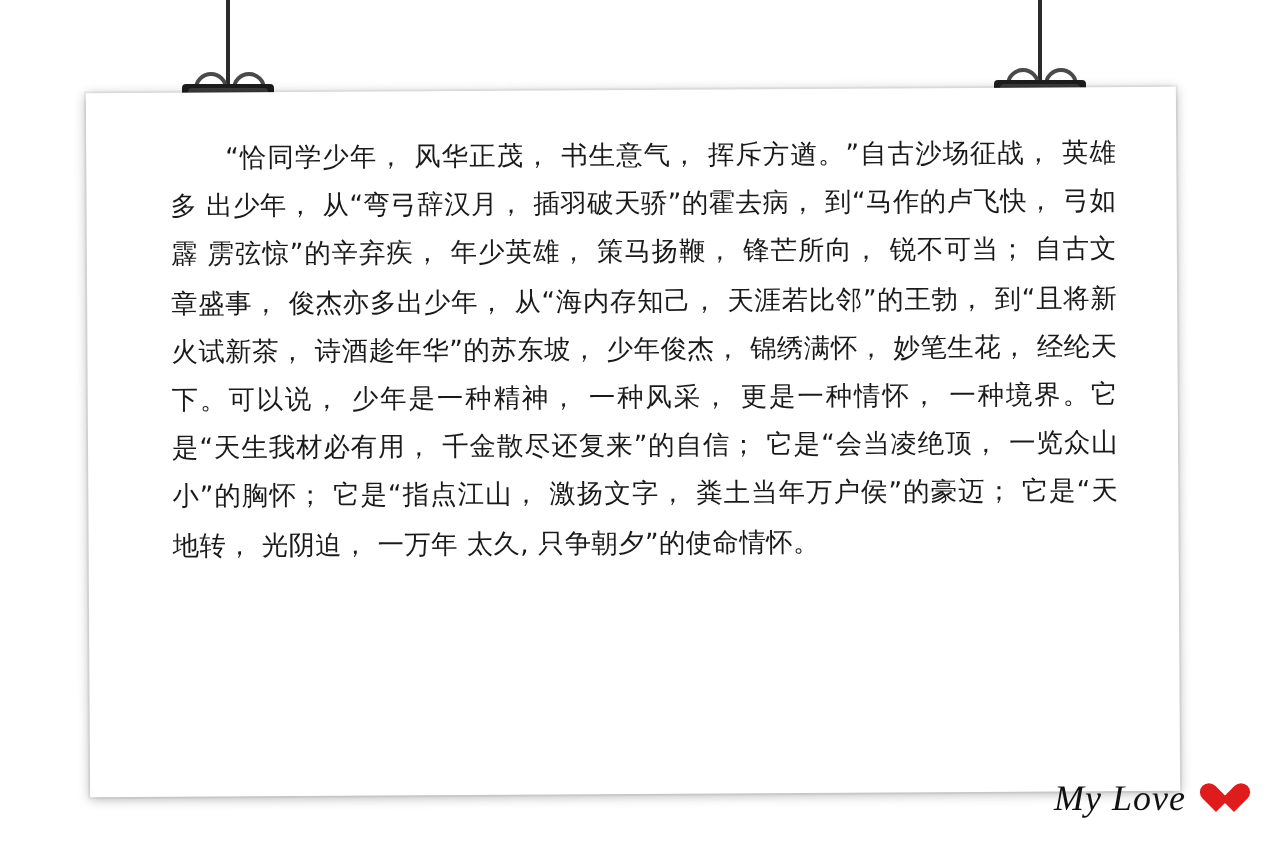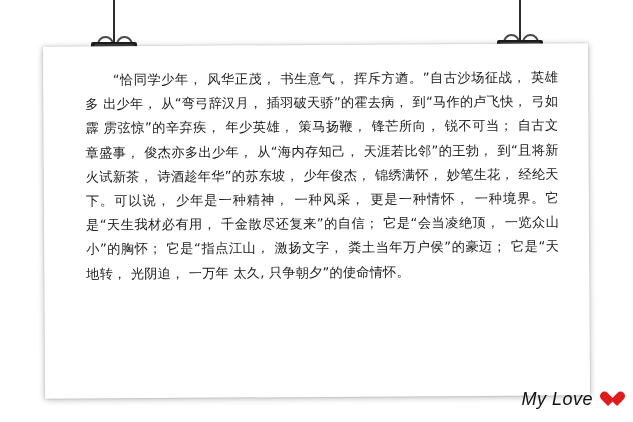--- a/index.html
+++ b/index.html
@@ -96,21 +96,21 @@
   
   .signature {
     position: absolute;
     right: 16px;
     bottom: 12px;
     display: flex;
     align-items: center;
     gap: 7px;
   }
   .sig-text {
-    font-family: Liberation Sans, sans-serif;
+    font-family: Liberation Serif, serif;
     font-style: italic;
     font-size: 18px;
     color: #111;
     letter-spacing: 0.5px;
   }
   .heart {
     position: relative;
     width: 17px;
     height: 16px;
   }

